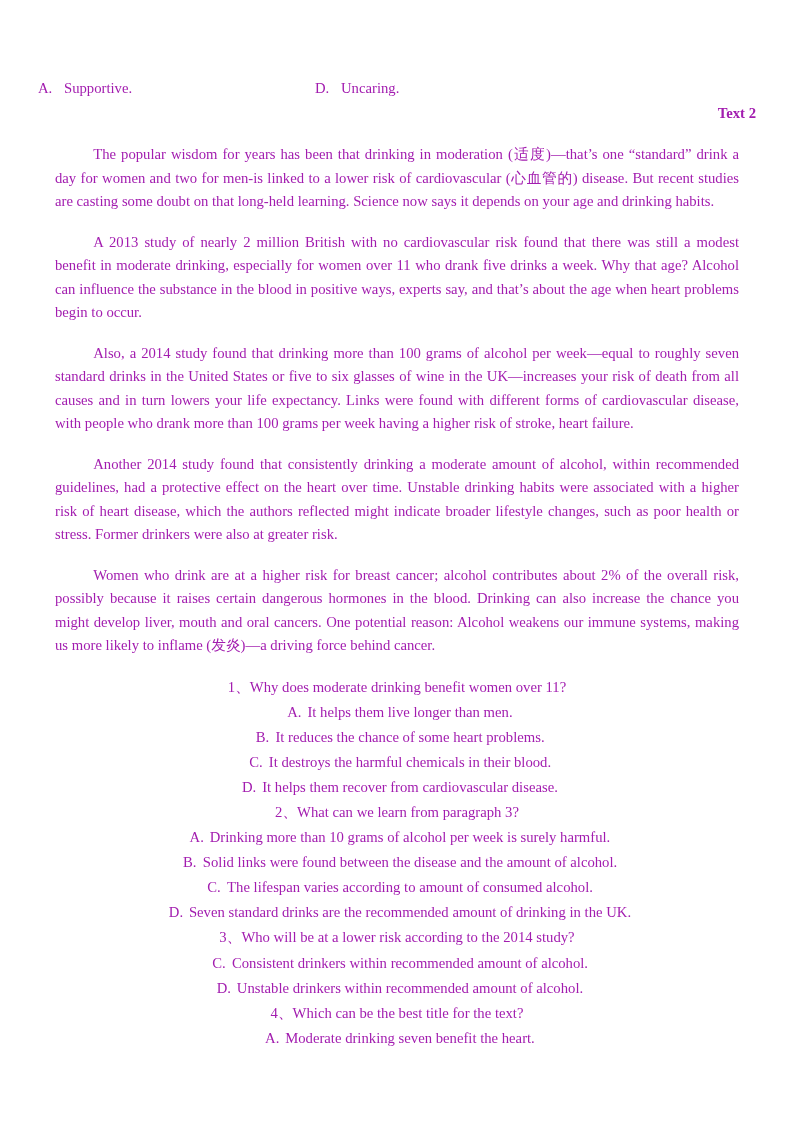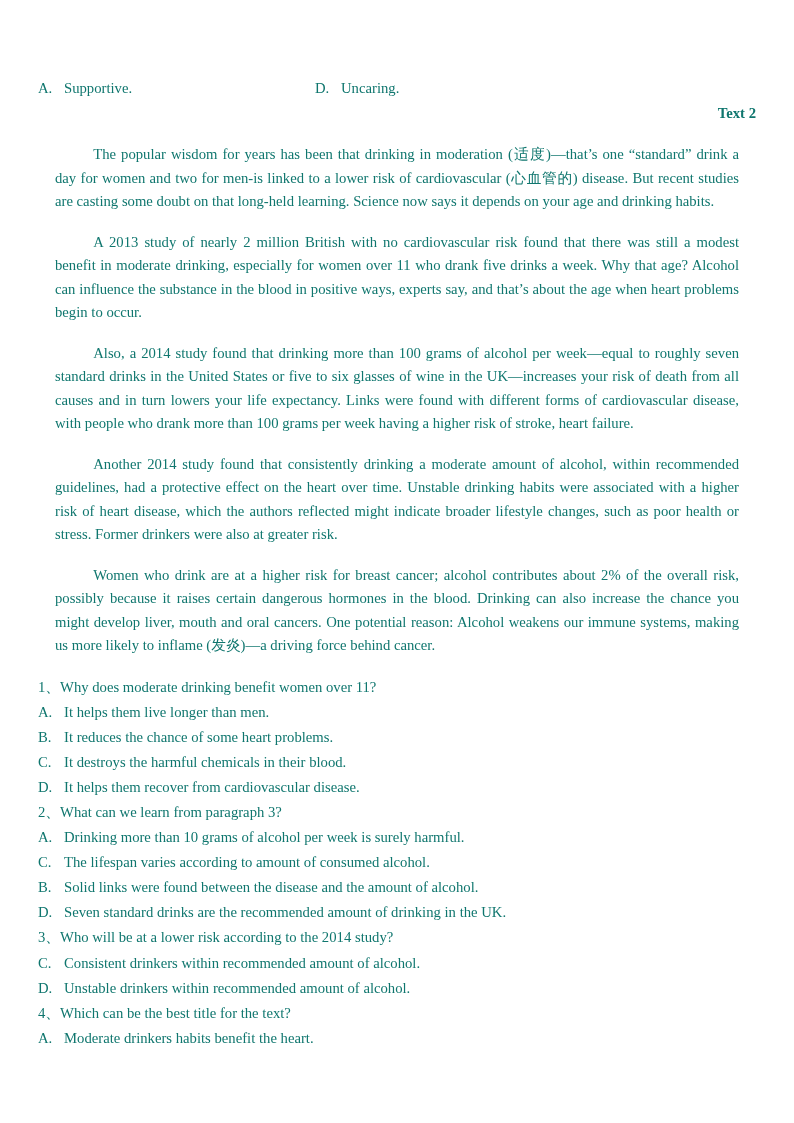--- a/index.html
+++ b/index.html
@@ -6,21 +6,21 @@
     margin: 0;
     padding: 0;
     background: #ffffff;
   }
   .page {
     width: 794px;
     height: 1123px;
     box-sizing: border-box;
     padding: 76px 38px 0 38px;
     background: #ffffff;
-    color: #0f766e;
+    color: #a21caf;
     font-family: "Liberation Serif", "DejaVu Serif", serif;
     font-size: 14.7px;
     overflow: hidden;
   }
   .opt-grid {
     display: grid;
     grid-template-columns: 277px 1fr;
     line-height: 25px;
   }
   .letter {
@@ -37,20 +37,21 @@
     text-indent: 2.6em;
     text-align: justify;
     line-height: 23.5px;
   }
   .questions {
     margin-top: 3px;
   }
   .q-line {
     line-height: 25.1px;
     white-space: nowrap;
+    text-align: center;
   }
 </style>
 </head>
 <body>
 
 <div class="page">
 
   <div class="opt-grid">
     <div><span class="letter">A.</span><span>Supportive.</span></div>
     <div><span class="letter">D.</span><span>Uncaring.</span></div>
@@ -69,26 +70,26 @@
   <div class="questions">
 
     <div class="q-line">1、Why does moderate drinking benefit women over 11?</div>
     <div class="q-line"><span class="letter">A.</span><span>It helps them live longer than men.</span></div>
     <div class="q-line"><span class="letter">B.</span><span>It reduces the chance of some heart problems.</span></div>
     <div class="q-line"><span class="letter">C.</span><span>It destroys the harmful chemicals in their blood.</span></div>
     <div class="q-line"><span class="letter">D.</span><span>It helps them recover from cardiovascular disease.</span></div>
 
     <div class="q-line">2、What can we learn from paragraph 3?</div>
     <div class="q-line"><span class="letter">A.</span><span>Drinking more than 10 grams of alcohol per week is surely harmful.</span></div>
+    <div class="q-line"><span class="letter">B.</span><span>Solid links were found between the disease and the amount of alcohol.</span></div>
     <div class="q-line"><span class="letter">C.</span><span>The lifespan varies according to amount of consumed alcohol.</span></div>
-    <div class="q-line"><span class="letter">B.</span><span>Solid links were found between the disease and the amount of alcohol.</span></div>
     <div class="q-line"><span class="letter">D.</span><span>Seven standard drinks are the recommended amount of drinking in the UK.</span></div>
 
     <div class="q-line">3、Who will be at a lower risk according to the 2014 study?</div>
     <div class="q-line"><span class="letter">C.</span><span>Consistent drinkers within recommended amount of alcohol.</span></div>
     <div class="q-line"><span class="letter">D.</span><span>Unstable drinkers within recommended amount of alcohol.</span></div>
 
     <div class="q-line">4、Which can be the best title for the text?</div>
-    <div class="q-line"><span class="letter">A.</span><span>Moderate drinkers habits benefit the heart.</span></div>
+    <div class="q-line"><span class="letter">A.</span><span>Moderate drinking seven benefit the heart.</span></div>
 
   </div>
 
 </div>
 
 </body></html>

